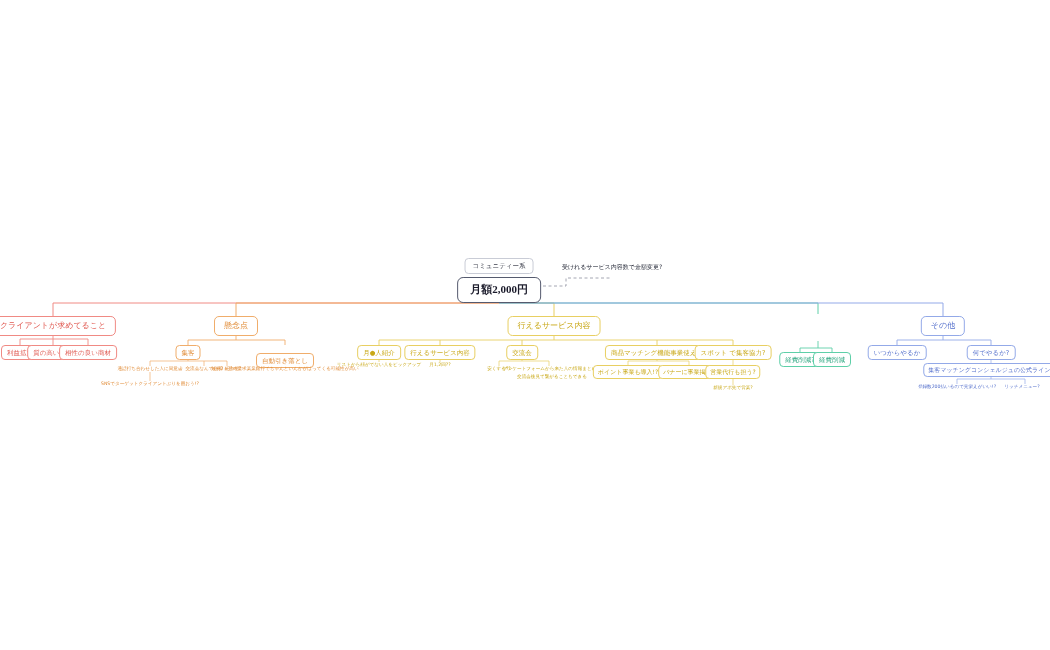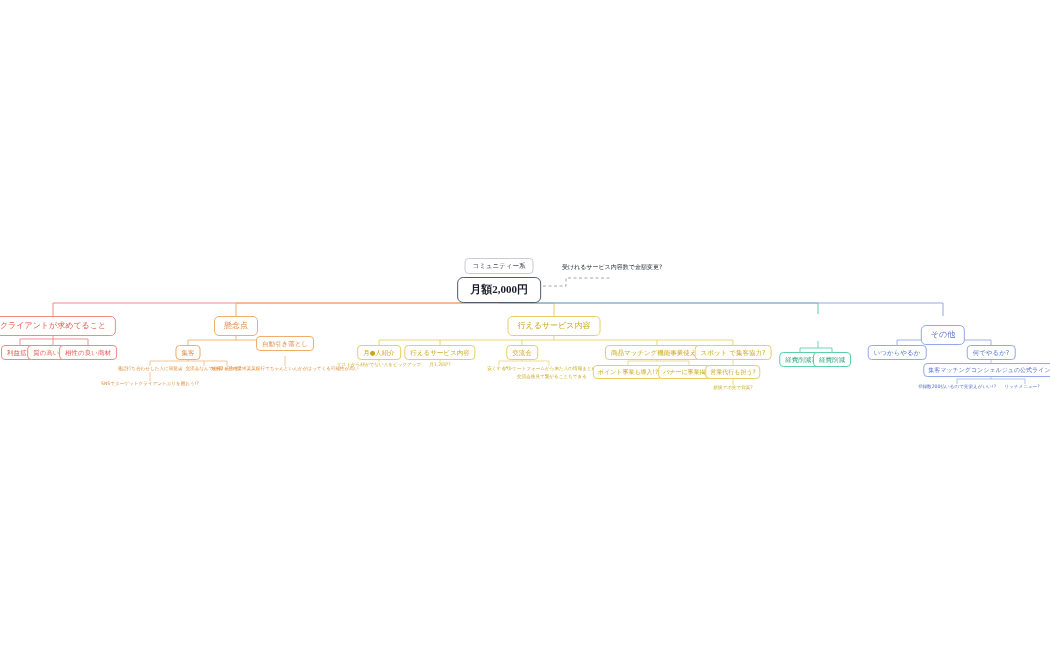--- a/index.html
+++ b/index.html
@@ -173,21 +173,21 @@
 
   <div class="node l1 c-red" style="left:53px;top:316px;">クライアントが求めてること</div>
 
   <div class="node l2 c-red" style="left:20px;top:345px;">利益拡大</div>
   <div class="node l2 c-red" style="left:53px;top:345px;">質の高いアポ</div>
   <div class="node l2 c-red" style="left:88px;top:345px;">相性の良い商材</div>
 
   <div class="node l1 c-orange" style="left:236px;top:316px;">懸念点</div>
 
   <div class="node l2 c-orange" style="left:188px;top:345px;">集客</div>
-  <div class="node l2 c-orange" style="left:285px;top:336px;">自動引き落とし</div>
+  <div class="node l2 c-orange" style="left:285px;top:353px;">自動引き落とし</div>
 
   <div class="leaf t-orange" style="left:150px;top:366px;">通話打ち合わせした人に同意書</div>
   <div class="leaf t-orange" style="left:150px;top:381px;">SNSでターゲットクライアントぶりを囲おう!?</div>
   <div class="leaf t-orange" style="left:204px;top:366px;">交流会なんて当初</div>
   <div class="leaf t-orange" style="left:233px;top:366px;">紹介相?</div>
   <div class="leaf t-orange" style="left:285px;top:366px;">最初2ヵ月の量求業業銀行でちゃんといんかがはってくる可能性が高い</div>
 
   <div class="node l1 c-yellow" style="left:554px;top:316px;">行えるサービス内容</div>
 
   <div class="node l2 c-yellow" style="left:379px;top:345px;">月●人紹介</div>
@@ -204,21 +204,21 @@
 
   <div class="node l3 c-yellow" style="left:628px;top:365px;">ポイント事業も導入!?</div>
   <div class="node l3 c-yellow" style="left:689px;top:365px;">バナーに事業掲載?</div>
   <div class="node l3 c-yellow" style="left:733px;top:365px;">営業代行も担う?</div>
   <div class="leaf t-yellow" style="left:733px;top:385px;">新規アポ先で営業?</div>
 
 
   <div class="node l2 c-green" style="left:800px;top:352px;">経費削減?</div>
   <div class="node l2 c-green" style="left:832px;top:352px;">経費削減</div>
 
-  <div class="node l1 c-blue" style="left:943px;top:325px;">その他</div>
+  <div class="node l1 c-blue" style="left:943px;top:316px;">その他</div>
 
   <div class="node l2 c-blue" style="left:897px;top:345px;">いつからやるか</div>
   <div class="node l2 c-blue" style="left:991px;top:345px;text-align:center;">何でやるか?</div>
 
   <div class="node l3 c-blue" style="left:991px;top:363px;">集客マッチングコンシェルジュの公式ライン?</div>
 
   <div class="leaf t-blue" style="left:957px;top:384px;">登録数200払いるので見栄えがいい!?</div>
   <div class="leaf t-blue" style="left:1022px;top:384px;">リッチメニュー?</div>
 
 </div>

